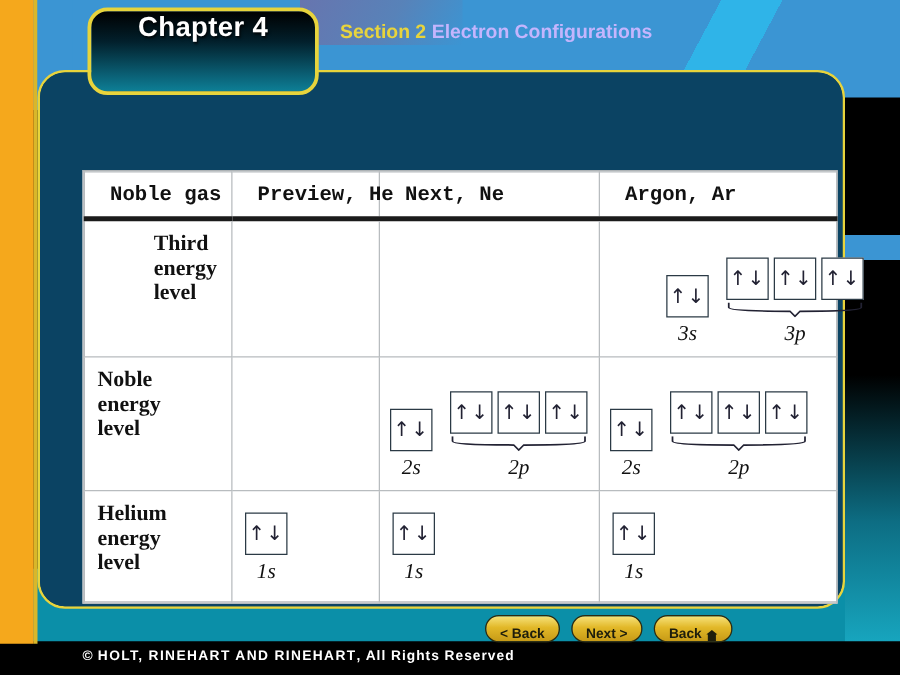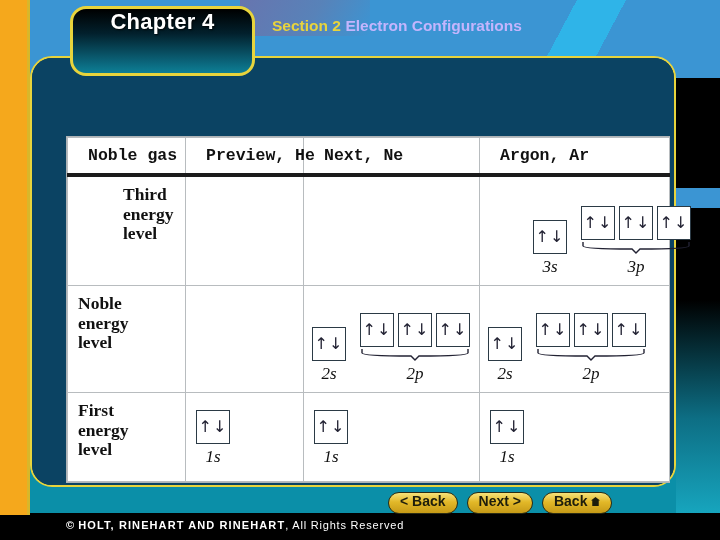--- a/index.html
+++ b/index.html
@@ -110,31 +110,31 @@
   .pgroup{display:flex;flex-direction:column;align-items:center;}
   .brace{width:100%;height:12px;position:relative;margin-top:2px;}
   .brace svg{display:block;}
 
   
   .navbar{position:absolute;left:388px;top:492px;display:flex;gap:9px;align-items:center;}
   .navbtn{
     height:20px;padding:0 11px;border-radius:11px;
     background:linear-gradient(180deg,#f6e27a 0%,#e2b828 45%,#c69a17 100%);
     border:1.5px solid #2b2b12;
-    display:flex;align-items:flex-start;justify-content:center;gap:4px;
-    color:#1d1d0c;font-size:14px;font-weight:bold;white-space:nowrap;
+    display:flex;align-items:flex-end;justify-content:center;gap:4px;
+    color:#1d1d0c;font-size:11px;font-weight:bold;white-space:nowrap;
   }
   .home-icon{display:inline-block;width:9px;height:9px;position:relative;}
 
   
   .footer{
     position:absolute;left:66px;top:519px;color:#ffffff;font-size:11px;white-space:nowrap;
   }
   .footer .strong{font-weight:bold;letter-spacing:1.1px;}
-  .footer .light{letter-spacing:.8px;}
+  .footer .light{letter-spacing:.8px;font-weight:bold;}
 </style>
 </head>
 <body>
 
 <div id="stage">
 
   <div class="bg-blue"></div>
   <div class="bg-purple"></div>
   <div class="bg-blue-diag"></div>
   <div class="bg-bottom-teal"></div>
@@ -305,21 +305,21 @@
                     </div>
                     <div class="lbl">2p</div>
                   </div>
                 </div>
               </div>
             </td>
           </tr>
           <tr class="r-first">
             <td>
               <div class="rowlabel">
-                <div>First</div>
+                <div>Helium</div>
                 <div>energy</div>
                 <div>level</div>
               </div>
             </td>
             <td>
               <div class="cellbox">
                 <div class="grp" style="left: 10px; bottom: 14px;">
                   <div class="sub">
                     <div class="boxrow">
                       <div class="obox">

